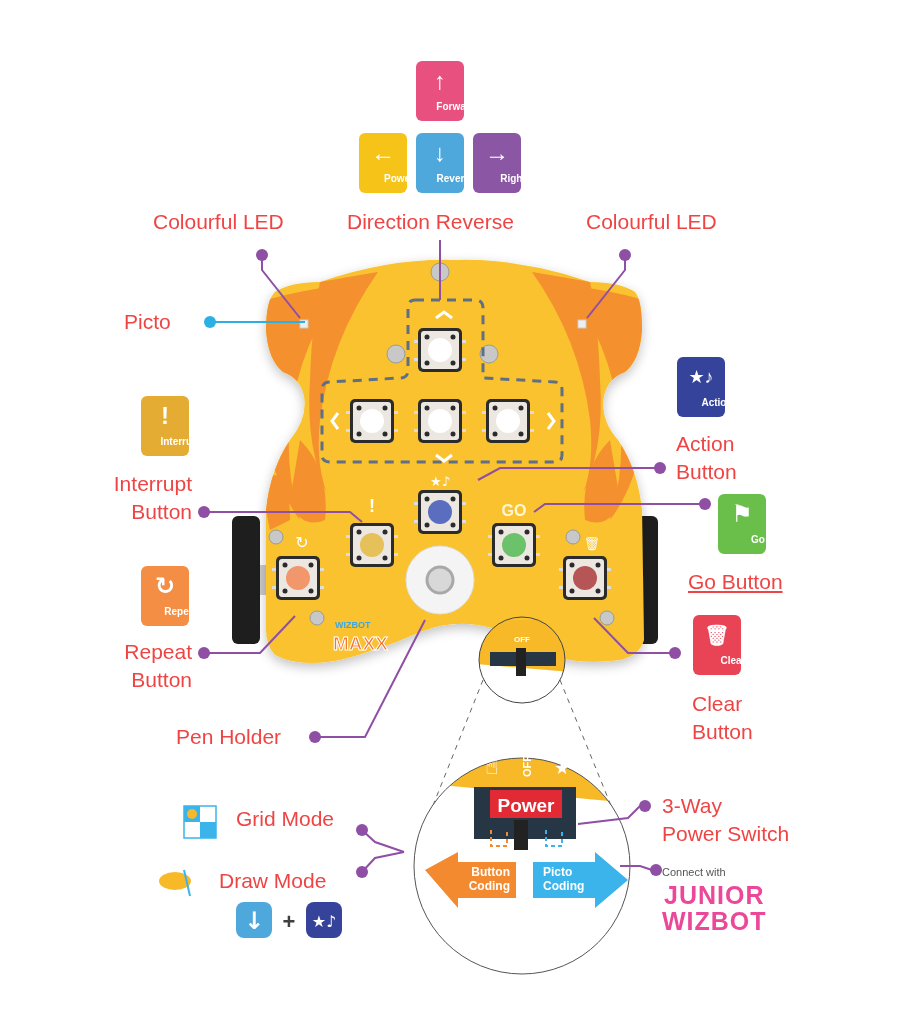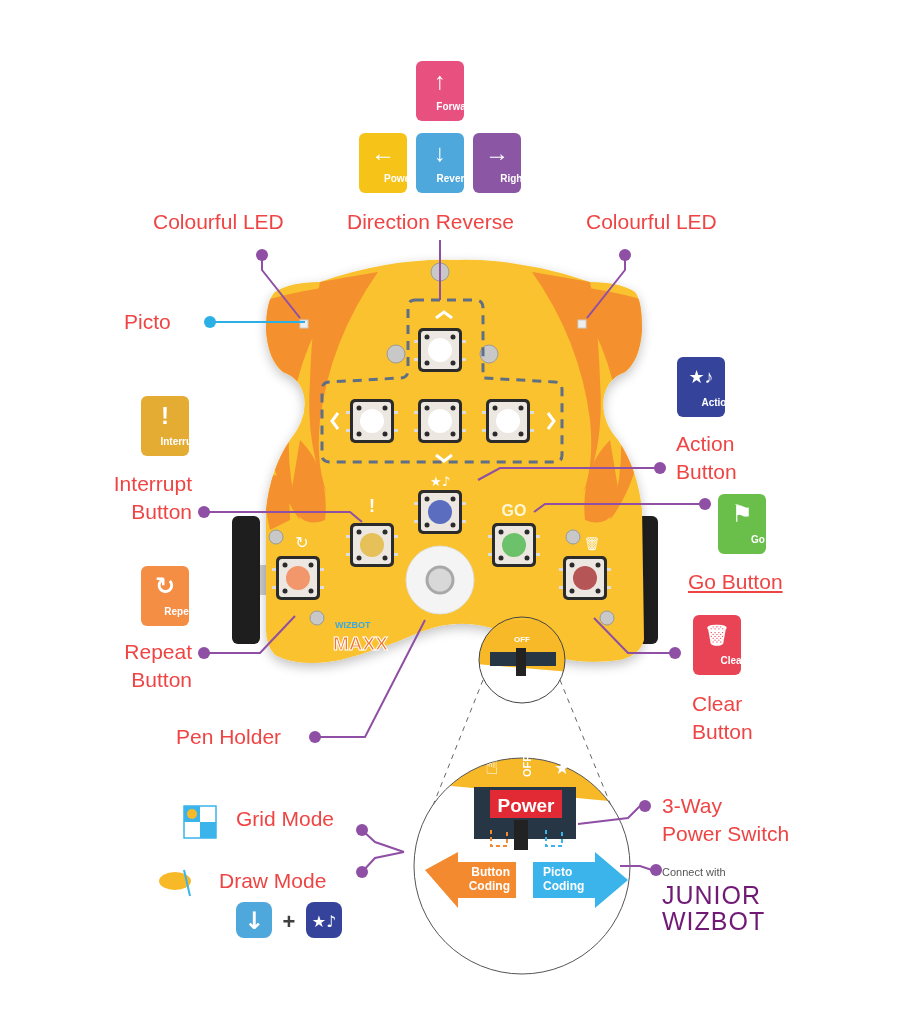--- a/index.html
+++ b/index.html
@@ -377,16 +377,16 @@
 <div class="small-label" style="left:466px;top:865px;text-align:right;width:44px;">
   <div>Button</div>
   <div>Coding</div>
 </div>
 <div class="small-label" style="left:543px;top:865px;">
   <div>Picto</div>
   <div>Coding</div>
 </div>
 
 <div class="abs" style="left:662px;top:866px;font-size:11px;color:#555;">Connect with</div>
-<div class="abs" style="left:662px;top:882px;font-size:25px;font-weight:400;line-height:26px;letter-spacing:1px;color:#701a75;">
+<div class="abs" style="left:662px;top:882px;font-size:25px;font-weight:700;line-height:26px;letter-spacing:1px;color:#ec4899;text-align:center;">
   <div>JUNIOR</div>
   <div>WIZBOT</div>
 </div>
 
 </body></html>

